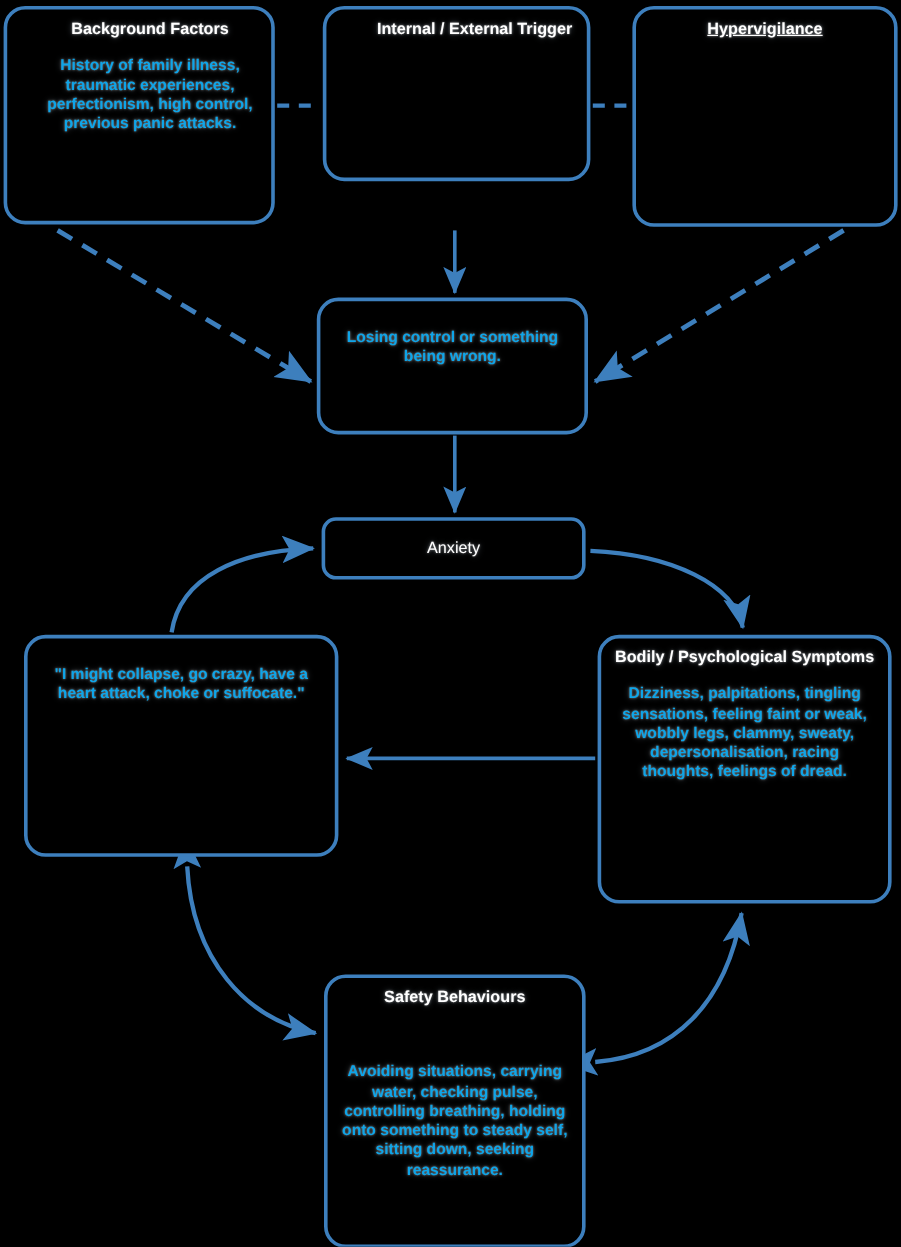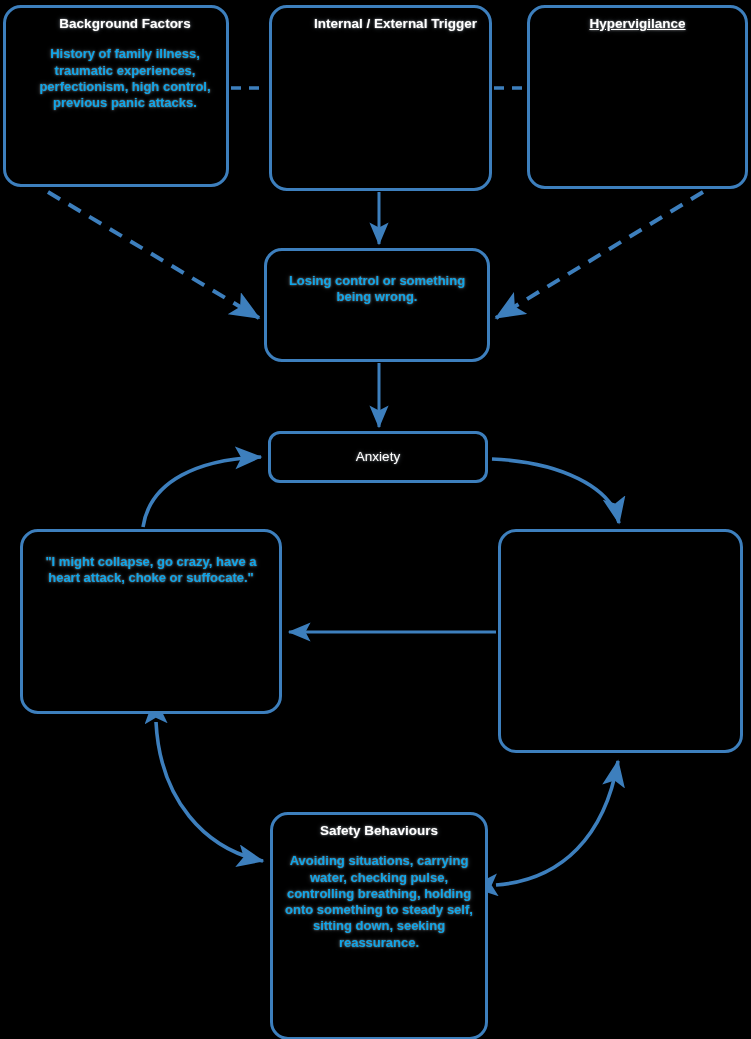--- a/index.html
+++ b/index.html
@@ -63,27 +63,27 @@
   .node.single .title {
     font-size: 13.5px;
     font-weight: normal;
   }
   .node.single {
     justify-content: center;
   }
 
   
   #node-background   { left: 3px;   top: 5px;   width: 226px; height: 182px; padding-left: 28px; }
-  #node-trigger      { left: 269px; top: 5px;   width: 223px; height: 186px; padding-left: 40px; }
+  #node-trigger      { left: 269px; top: 5px;   width: 223px; height: 146px; padding-left: 40px; }
   #node-hypervig     { left: 527px; top: 5px;   width: 221px; height: 184px; text-decoration: underline; }
   #node-threat       { left: 264px; top: 248px; width: 226px; height: 114px; }
   #node-anxiety      { left: 268px; top: 431px; width: 220px; height: 52px;  border-radius: 12px; }
   #node-catastrophic { left: 20px;  top: 529px; width: 262px; height: 185px; }
   #node-symptoms     { left: 498px; top: 529px; width: 245px; height: 224px; }
-  #node-safety       { left: 270px; top: 812px; width: 218px; height: 228px; }
+  #node-safety       { left: 270px; top: 812px; width: 218px; height: 228px; gap: 32px; }
 
   #node-anxiety .title { font-weight: normal; }
   #node-threat .title, #node-threat .body { }
 </style>
 </head>
 <body>
 
 <div id="stage">
 
   <svg class="connectors" viewBox="0 0 751 1039" xmlns="http://www.w3.org/2000/svg">
@@ -139,20 +139,22 @@
   <div class="node single" id="node-anxiety">
     <div class="title">Anxiety</div>
 
   </div>
 
   <div class="node" id="node-catastrophic">
     <div class="body">"I might collapse, go crazy, have a heart attack, choke or suffocate."</div>
   </div>
 
   <div class="node" id="node-symptoms">
+    <div class="title">Bodily / Psychological Symptoms</div>
+    <div class="body">Dizziness, palpitations, tingling sensations, feeling faint or weak, wobbly legs, clammy, sweaty, depersonalisation, racing thoughts, feelings of dread.</div>
   </div>
 
   <div class="node" id="node-safety">
     <div class="title">Safety Behaviours</div>
     <div class="body">Avoiding situations, carrying water, checking pulse, controlling breathing, holding onto something to steady self, sitting down, seeking reassurance.</div>
   </div>
 
 </div>
 
 </body></html>

